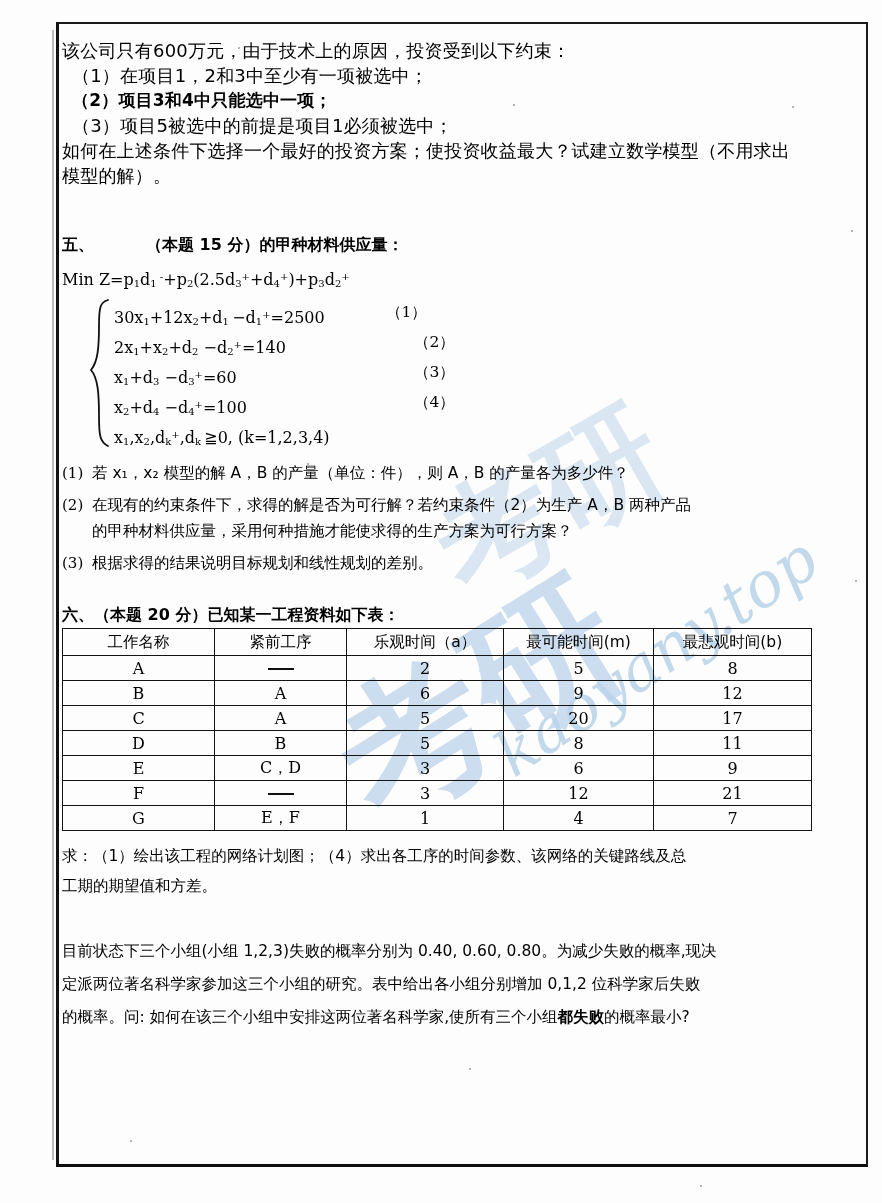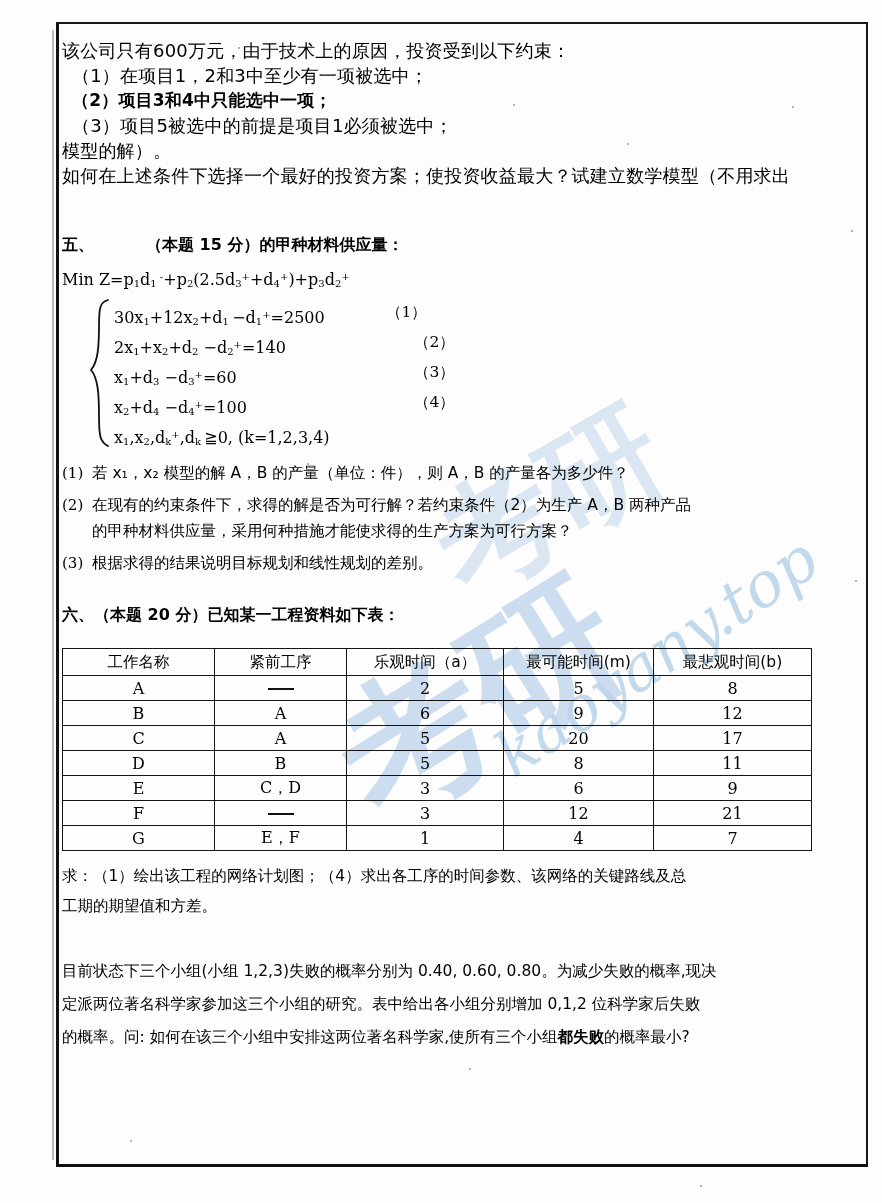--- a/index.html
+++ b/index.html
@@ -161,21 +161,21 @@
     font-family: "DejaVu Serif", "Liberation Serif", serif;
     font-size: 15px;
   }
   .q .ql { white-space: nowrap; }
   .q .ql2 { white-space: nowrap; padding-left: 0; }
 
   
   table#work-table {
     border-collapse: collapse;
     width: 749px;
-    margin-top: 20px;
+    margin-top: 0;
     table-layout: fixed;
   }
   #work-table th, #work-table td {
     border: 1.5px solid #141414;
     text-align: center;
     font-size: 15px;
     height: 24px;
     padding: 0;
     font-weight: 400;
     font-family: "DejaVu Sans", "Liberation Sans", sans-serif;
@@ -238,22 +238,22 @@
   <div class="speck" style="left:130px; top:1140px; width:2px; height:2px;"></div>
   <div class="speck" style="left:700px; top:1185px; width:2px; height:2px;"></div>
 
   <div id="content">
 
     <div class="sp-14"></div>
     <div class="line">该公司只有600万元，由于技术上的原因，投资受到以下约束：</div>
     <div class="line indent-1">（1）在项目1，2和3中至少有一项被选中；</div>
     <div class="line indent-1 big">（2）项目3和4中只能选中一项；</div>
     <div class="line indent-1">（3）项目5被选中的前提是项目1必须被选中；</div>
+    <div class="line">如何在上述条件下选择一个最好的投资方案；使投资收益最大？试建立数学模型（不用求出</div>
     <div class="line">模型的解）。</div>
-    <div class="line">如何在上述条件下选择一个最好的投资方案；使投资收益最大？试建立数学模型（不用求出</div>
 
     <div class="sp-44"></div>
 
     <div class="sec-head">
       <span class="num">五、</span><span class="sec-gap"></span><span>（本题 15 分）</span><span>的甲种材料供应量：</span>
     </div>
 
     <div class="sp-6"></div>
 
     <div class="math">

